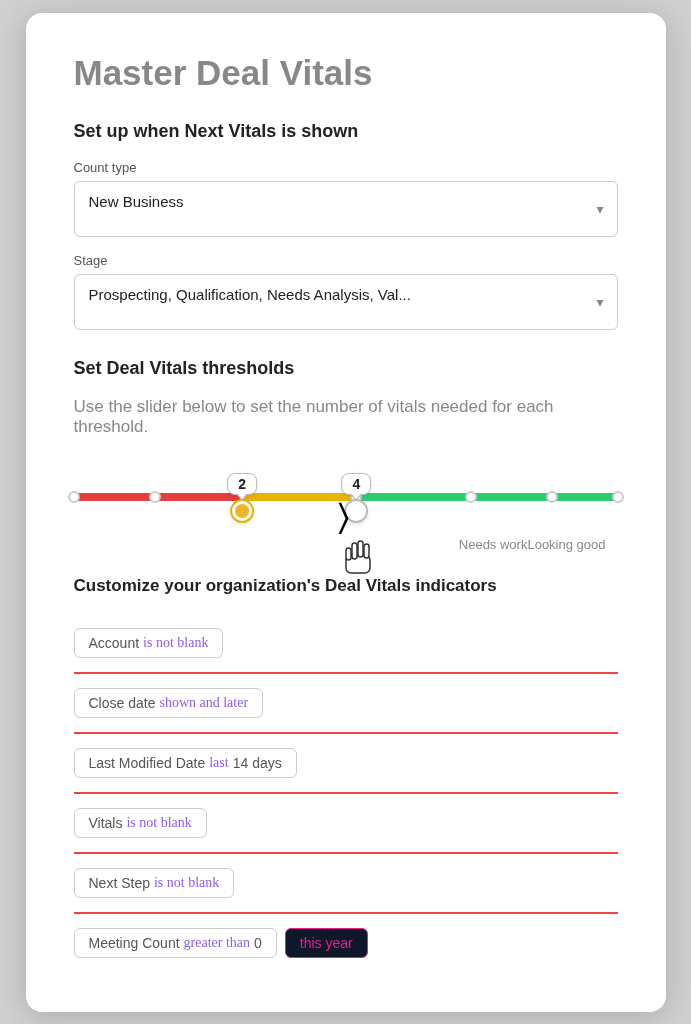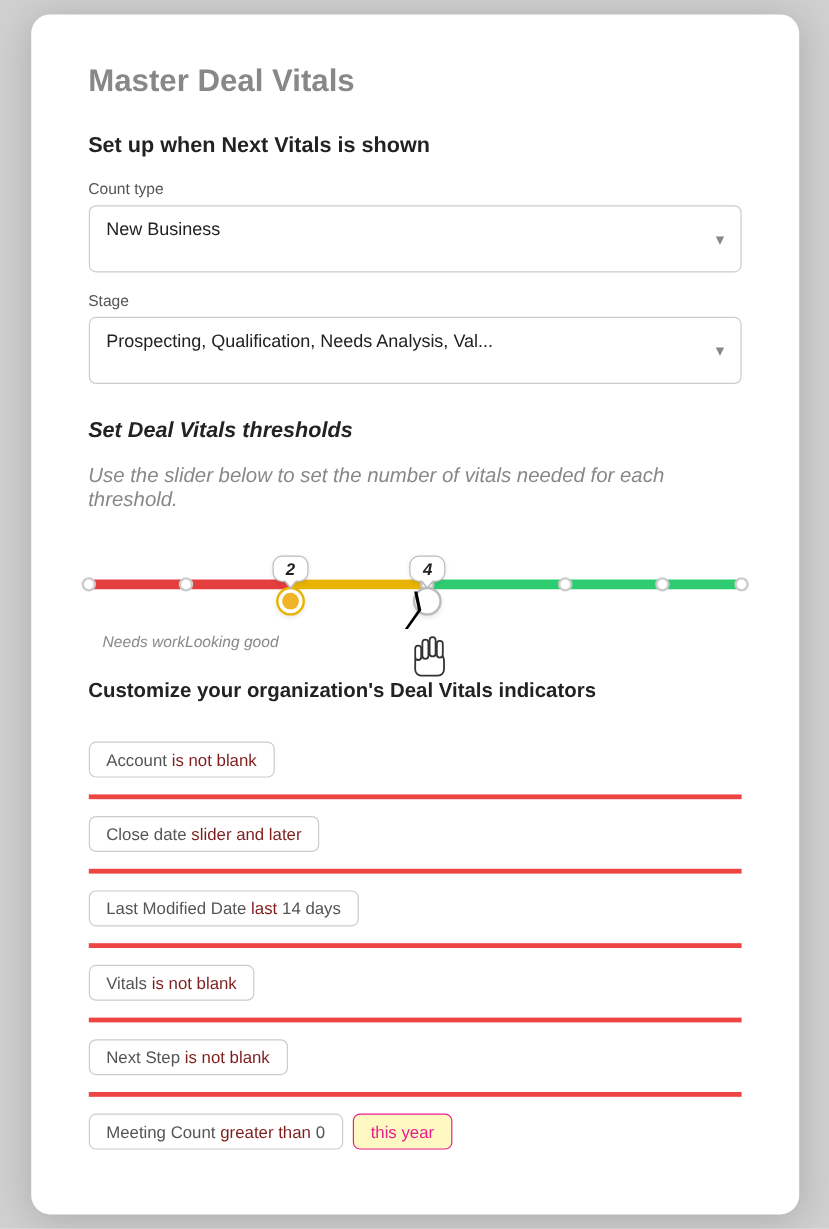--- a/index.html
+++ b/index.html
@@ -14,21 +14,21 @@
     .card {
       background: #fff;
       border-radius: 16px;
       width: 640px;
       min-height: 960px;
       padding: 40px 48px;
       box-shadow: 0 4px 32px rgba(0,0,0,0.18);
       position: relative;
     }
     .page-title {
-      font-size: 26px;
+      font-size: 35px;
       font-weight: 600;
       color: #888;
       margin-bottom: 28px;
     }
     .section-title {
       font-size: 18px;
       font-weight: 700;
       color: #222;
       margin-bottom: 18px;
     }
@@ -57,30 +57,29 @@
       position: absolute;
       right: 14px;
       top: 50%;
       transform: translateY(-50%);
       pointer-events: none;
       color: #888;
       font-size: 14px;
     }
     .section-divider {
       margin: 28px 0 20px 0;
-      font-style: italic;
     }
     .threshold-desc {
       font-size: 17px;
       color: #888;
       margin-bottom: 28px;
     }
     .slider-labels {
       display: flex;
-      justify-content: flex-start;
+      justify-content: flex-end;
       margin-top: 10px;
       padding: 0 12px;
     }
     .slider-label {
       font-size: 13px;
       color: #888;
     }
     
     .thumb-wrapper {
       position: absolute;
@@ -155,51 +154,52 @@
     .indicators-title {
       font-size: 17px;
       font-weight: 700;
       color: #222;
       margin-bottom: 18px;
     }
     .indicator-row {
       display: flex;
       align-items: center;
       padding: 14px 0;
-      border-bottom: 4px solid #ef4444;
+      border-bottom: 2px solid #ef4444;
       gap: 8px;
     }
     .indicator-row:last-child {
       border-bottom: none;
     }
     .indicator-chip {
       display: inline-flex;
       align-items: center;
       border: 1.5px solid #ccc;
       border-radius: 6px;
       padding: 6px 14px;
       font-size: 14px;
       color: #555;
       background: #fff;
       cursor: pointer;
       gap: 4px;
     }
     .indicator-chip .highlight {
-      color: #7f1d1d;
+      color: #8b5cf6;
       font-weight: 500;
+      font-family: Liberation Serif, serif;
     }
     .this-year-chip {
       display: inline-flex;
       align-items: center;
       border: 1.5px solid #e91e8c;
       border-radius: 6px;
       padding: 6px 14px;
       font-size: 14px;
       color: #e91e8c;
-      background: #fef9c3;
+      background: #0f172a;
       cursor: pointer;
     }
     
     .slider-area {
       position: relative;
       height: 60px;
       margin: 30px 0 10px 0;
     }
     .full-track {
       position: absolute;
@@ -312,21 +312,21 @@
     <div id="indicators-list">
         <div class="indicator-row">
           <div class="indicator-chip">
             <span>Account </span>
             <span class="highlight">is not blank</span>
           </div>
         </div>
         <div class="indicator-row">
           <div class="indicator-chip">
             <span>Close date </span>
-            <span class="highlight">slider and later</span>
+            <span class="highlight">shown and later</span>
           </div>
         </div>
         <div class="indicator-row">
           <div class="indicator-chip">
             <span>Last Modified Date </span>
             <span class="highlight">last</span>
             <span> 14 days</span>
           </div>
         </div>
         <div class="indicator-row">

